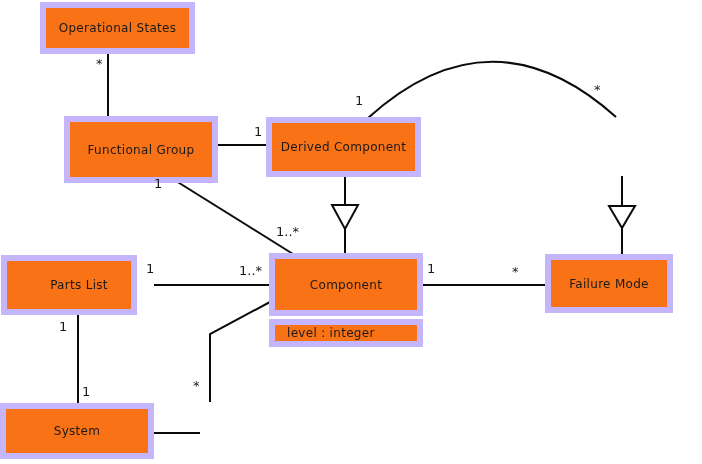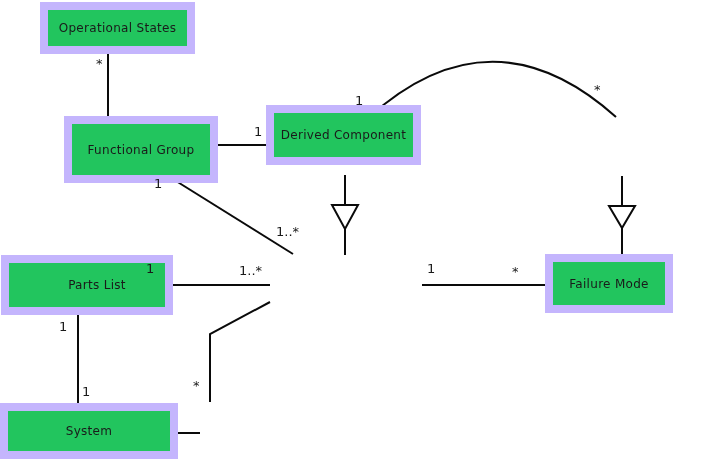--- a/index.html
+++ b/index.html
@@ -13,22 +13,22 @@
   }
   #wires {
     position: absolute;
     left: 0; top: 0;
     width: 702px; height: 464px;
     z-index: 1;
   }
   .node {
     position: absolute;
     box-sizing: border-box;
-    background: #22c55e;
-    border: 8px solid #c4b5fd;
+    background: #f97316;
+    border: 6px solid #c4b5fd;
     display: flex;
     align-items: center;
     justify-content: center;
     z-index: 2;
   }
   .node-label {
     font-size: 12px;
     color: #1a1a1a;
     white-space: nowrap;
     letter-spacing: 0.3px;
@@ -68,35 +68,41 @@
   </svg>
 
   <div class="node" style="left:40px; top:2px; width:155px; height:52px;">
     <span class="node-label">Operational States</span>
   </div>
 
   <div class="node" style="left:38px; top:116px; width:154px; height:67px;margin-left:26px;">
     <span class="node-label">Functional Group</span>
   </div>
 
-  <div class="node" style="left:266px; top:105px; width:155px; height:60px;">
+  <div class="node" style="left:266px; top:117px; width:155px; height:60px;">
     <span class="node-label">Derived Component</span>
   </div>
 
 
-  <div class="node" style="left:1px; top:255px; width:172px; height:60px;padding-left:20px;">
+  <div class="node" style="left:1px; top:255px; width:136px; height:60px;padding-left:20px;">
     <span class="node-label">Parts List</span>
   </div>
 
+  <div class="node" style="left:269px; top:253px; width:154px; height:63px;">
+    <span class="node-label">Component</span>
+  </div>
+  <div class="node attr-compartment" style="left:269px; top:319px; width:154px; height:28px;">
+    <span class="node-label">level : integer</span>
+  </div>
 
   <div class="node" style="left:545px; top:254px; width:128px; height:59px;">
     <span class="node-label">Failure Mode</span>
   </div>
 
-  <div class="node" style="left:0px; top:403px; width:178px; height:56px;justify-content:center;">
+  <div class="node" style="left:0px; top:403px; width:154px; height:56px;justify-content:center;">
     <span class="node-label">System</span>
   </div>
 
 
   <span class="mult" style="left:96px; top:56px;">*</span>
 
   <span class="mult" style="left:254px; top:124px;">1</span>
 
   <span class="mult" style="left:355px; top:93px;">1</span>
   <span class="mult" style="left:594px; top:82px;">*</span>

